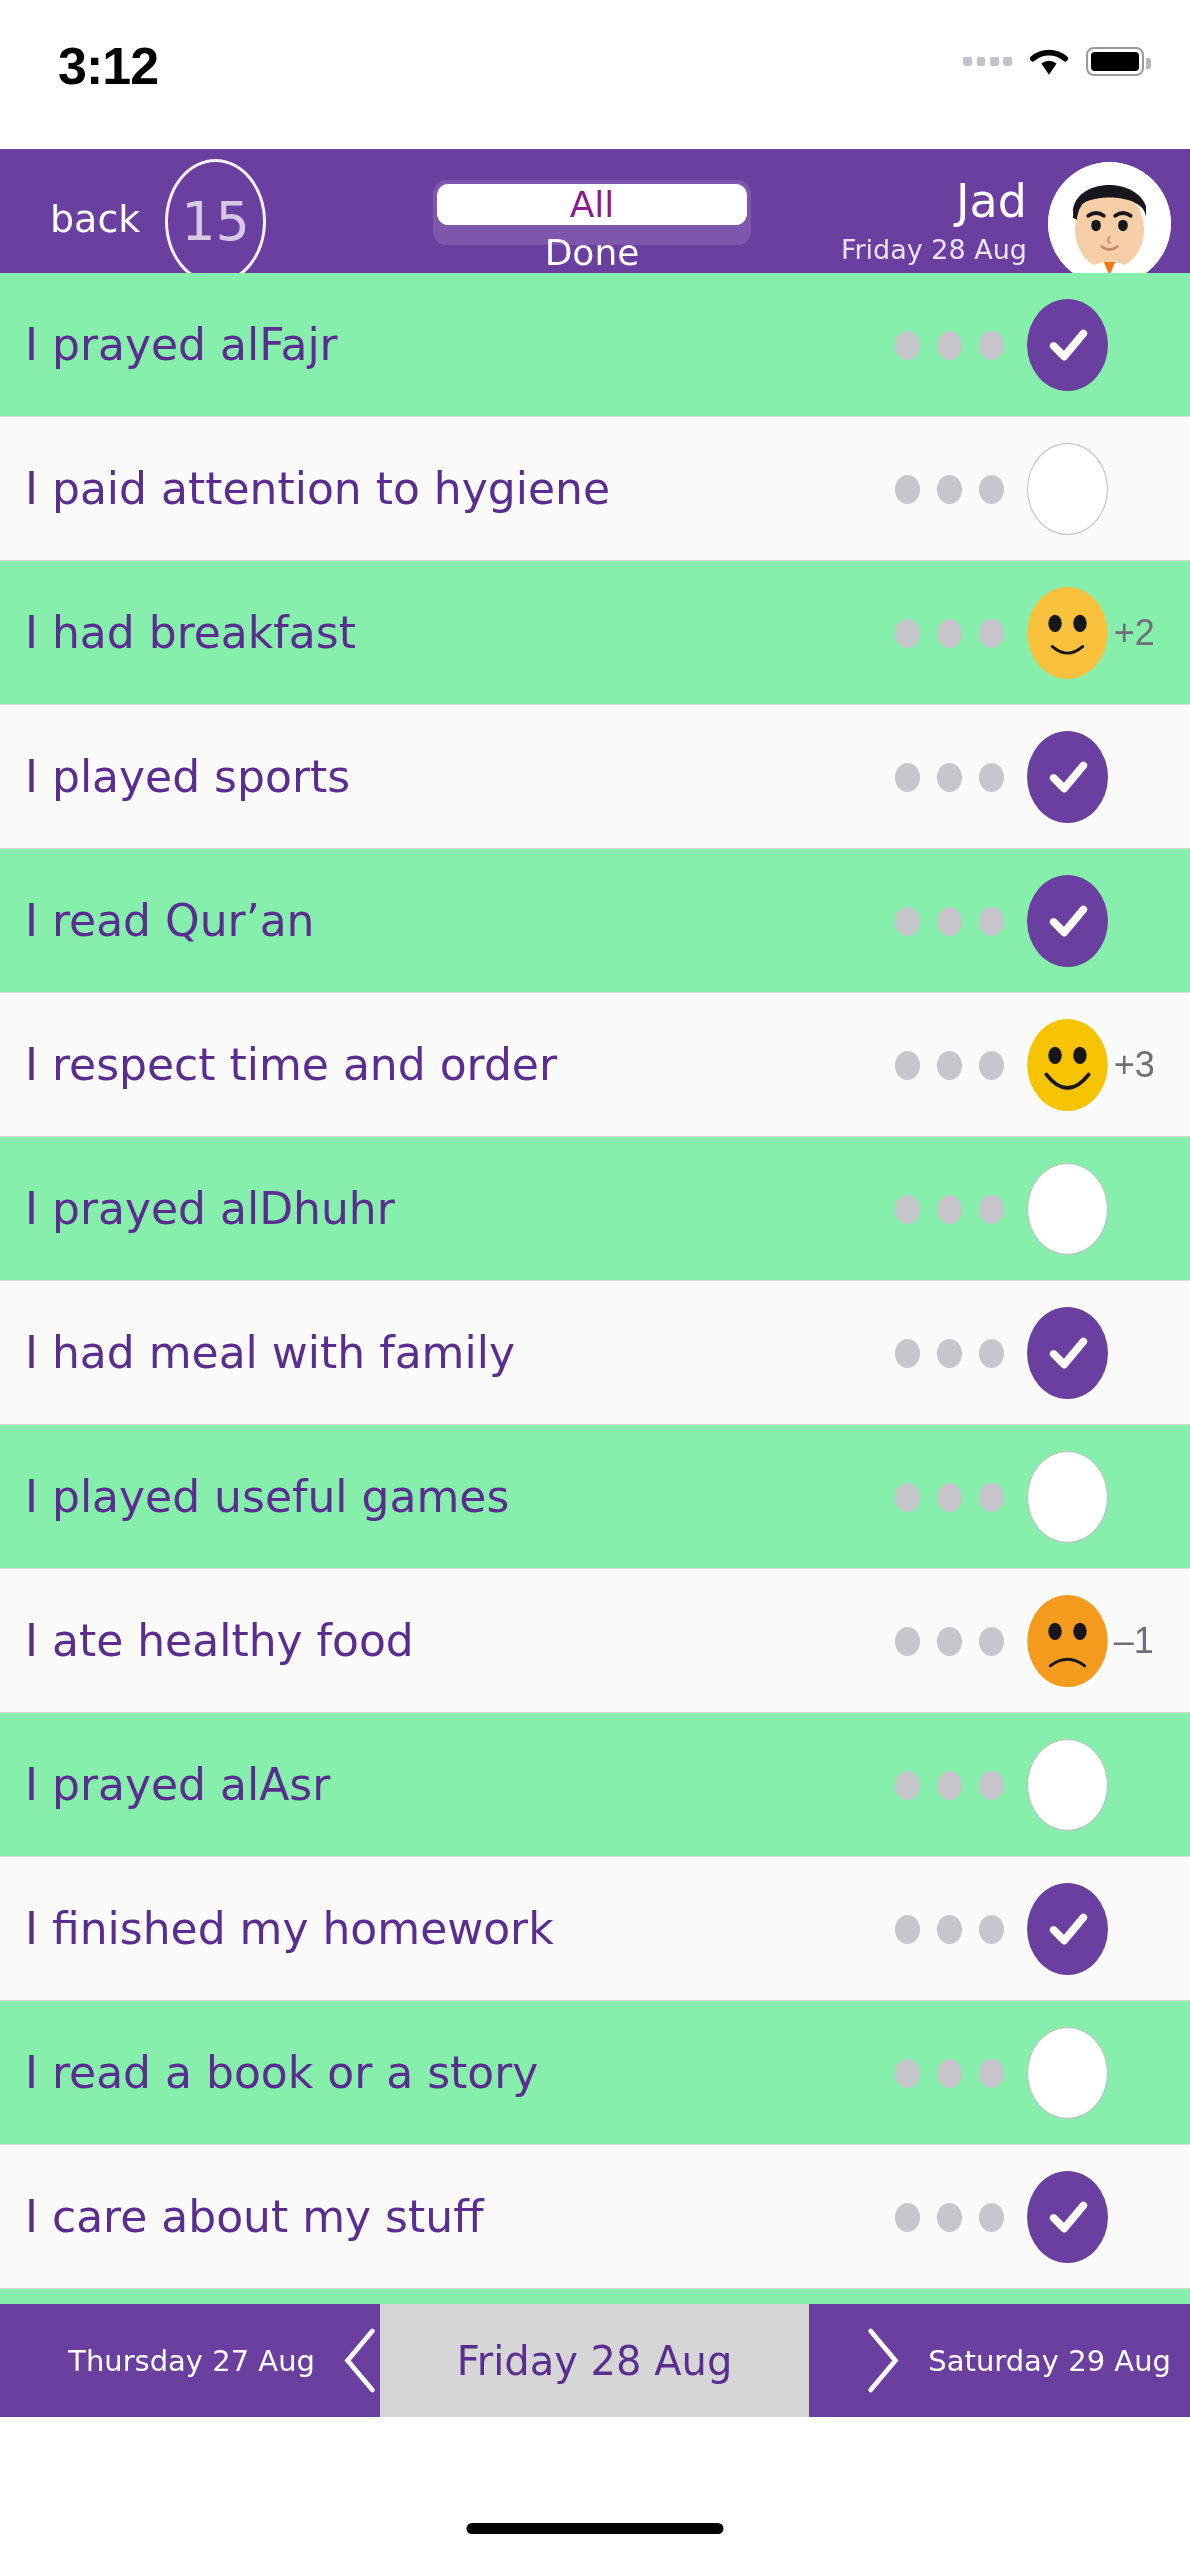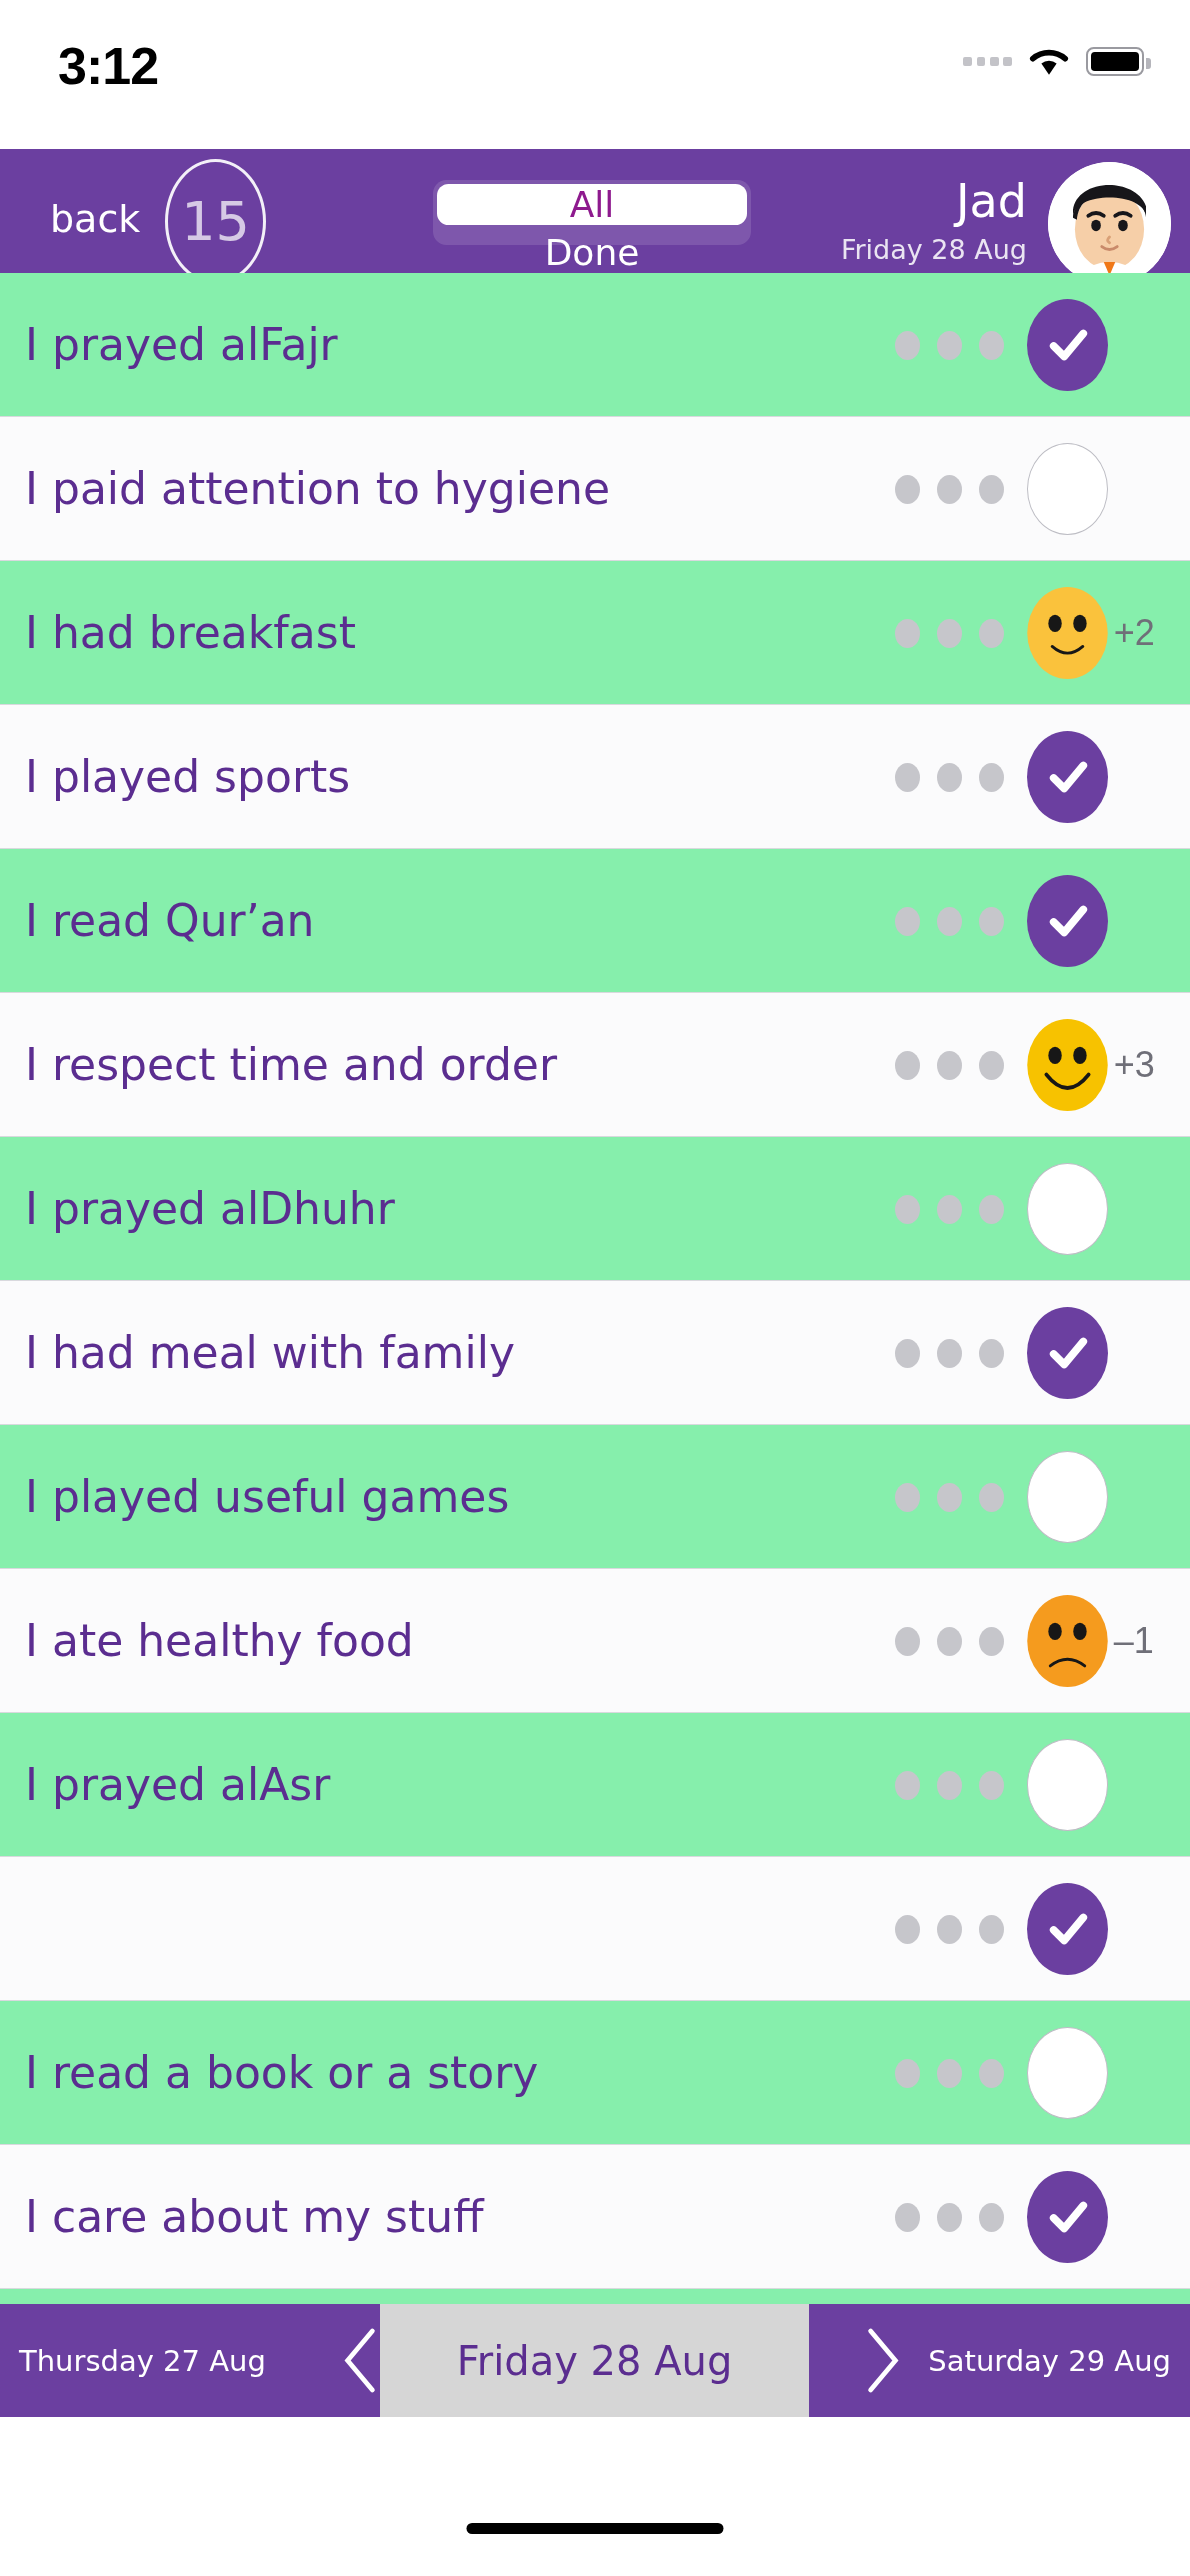--- a/index.html
+++ b/index.html
@@ -121,21 +121,21 @@
   .right-pad{ width:17px; }
 
   
   .datenav{
     position:absolute; left:0; bottom:159px; width:1190px; height:113px;
     display:flex;
   }
   .dn-side{
     background:#6B3FA0; display:flex; align-items:center; position:relative;
   }
-  .dn-prev{ width:380px; justify-content:space-between; }
+  .dn-prev{ width:380px; justify-content:flex-end; }
   .dn-next{ width:381px; justify-content:flex-end; }
   .dn-center{
     flex:1; background:#d6d6d6; display:flex; align-items:center; justify-content:center;
   }
   .dn-center span{ font-size:40px; color:#5B2D90; font-family:"DejaVu Sans", sans-serif; }
   .dn-side span{ font-size:29px; color:#ffffff; font-family:"DejaVu Sans", sans-serif; }
   .dn-prev span{ margin-left:19px; }
   .dn-next span{ margin-right:19px; }
   .chev{ width:40px; height:71px; flex:none; }
   .dn-prev .chev{ margin-left:25px; }
@@ -376,20 +376,21 @@
             <i></i>
             <i></i>
             <i></i>
           </span>
           <span class="marker empty"></span>
           <span class="badge spacer"></span>
           <span class="right-pad"></span>
         </div>
       </div>
       <div class="row even">
+        <div class="row-label">I finished my homework</div>
         <div class="row-right">
           <span class="dots">
             <i></i>
             <i></i>
             <i></i>
           </span>
           <span class="marker check">
             <svg class="tick" viewBox="0 0 46 46">
               <path d="M8 24 L19 35 L39 11" stroke="#ffffff" stroke-width="8" fill="none" stroke-linecap="round" stroke-linejoin="round"></path>
             </svg>

